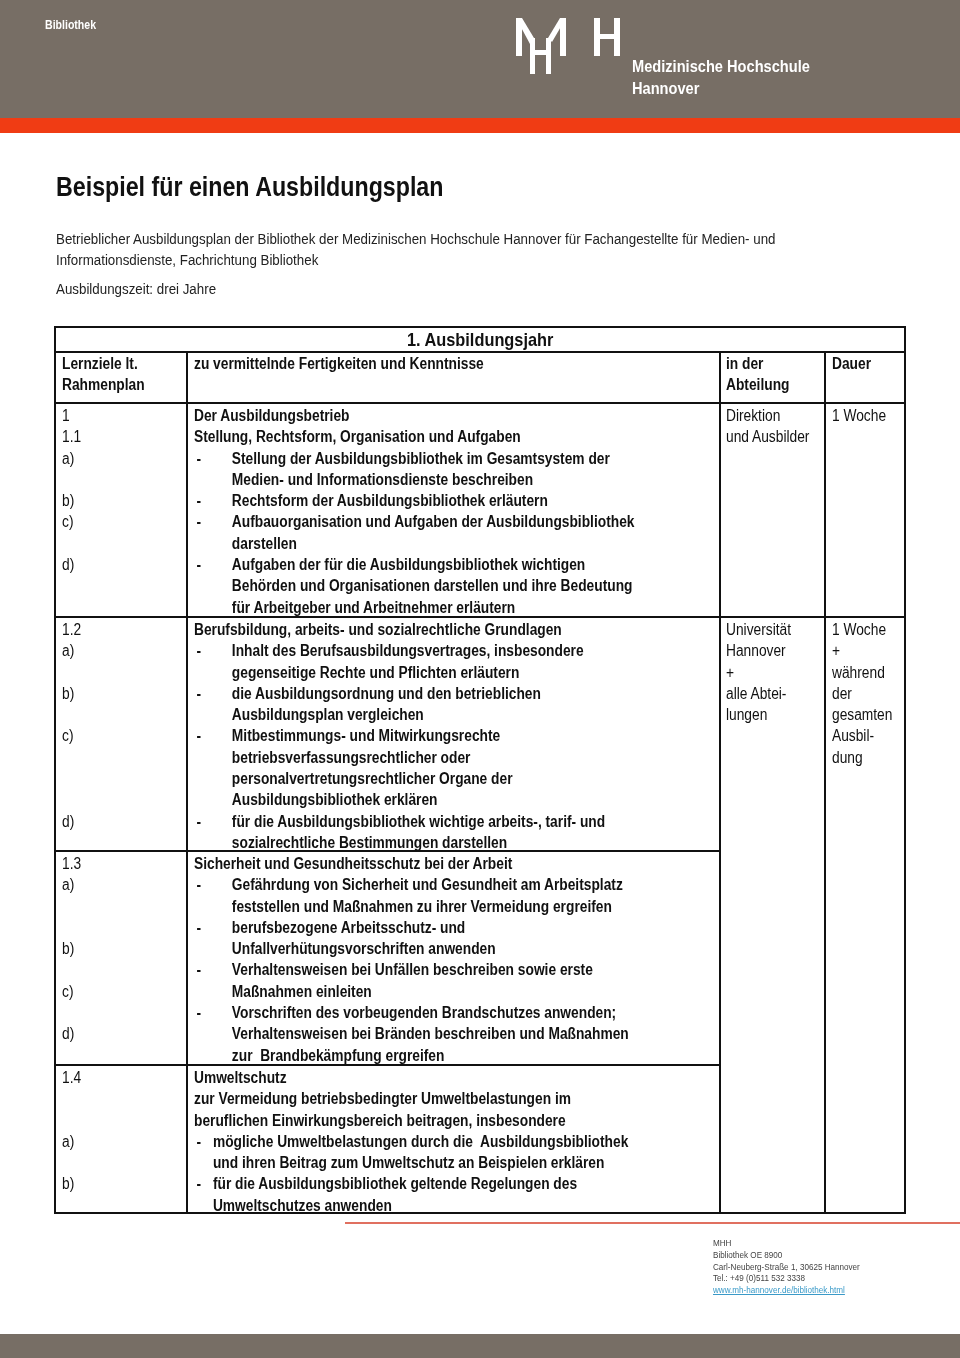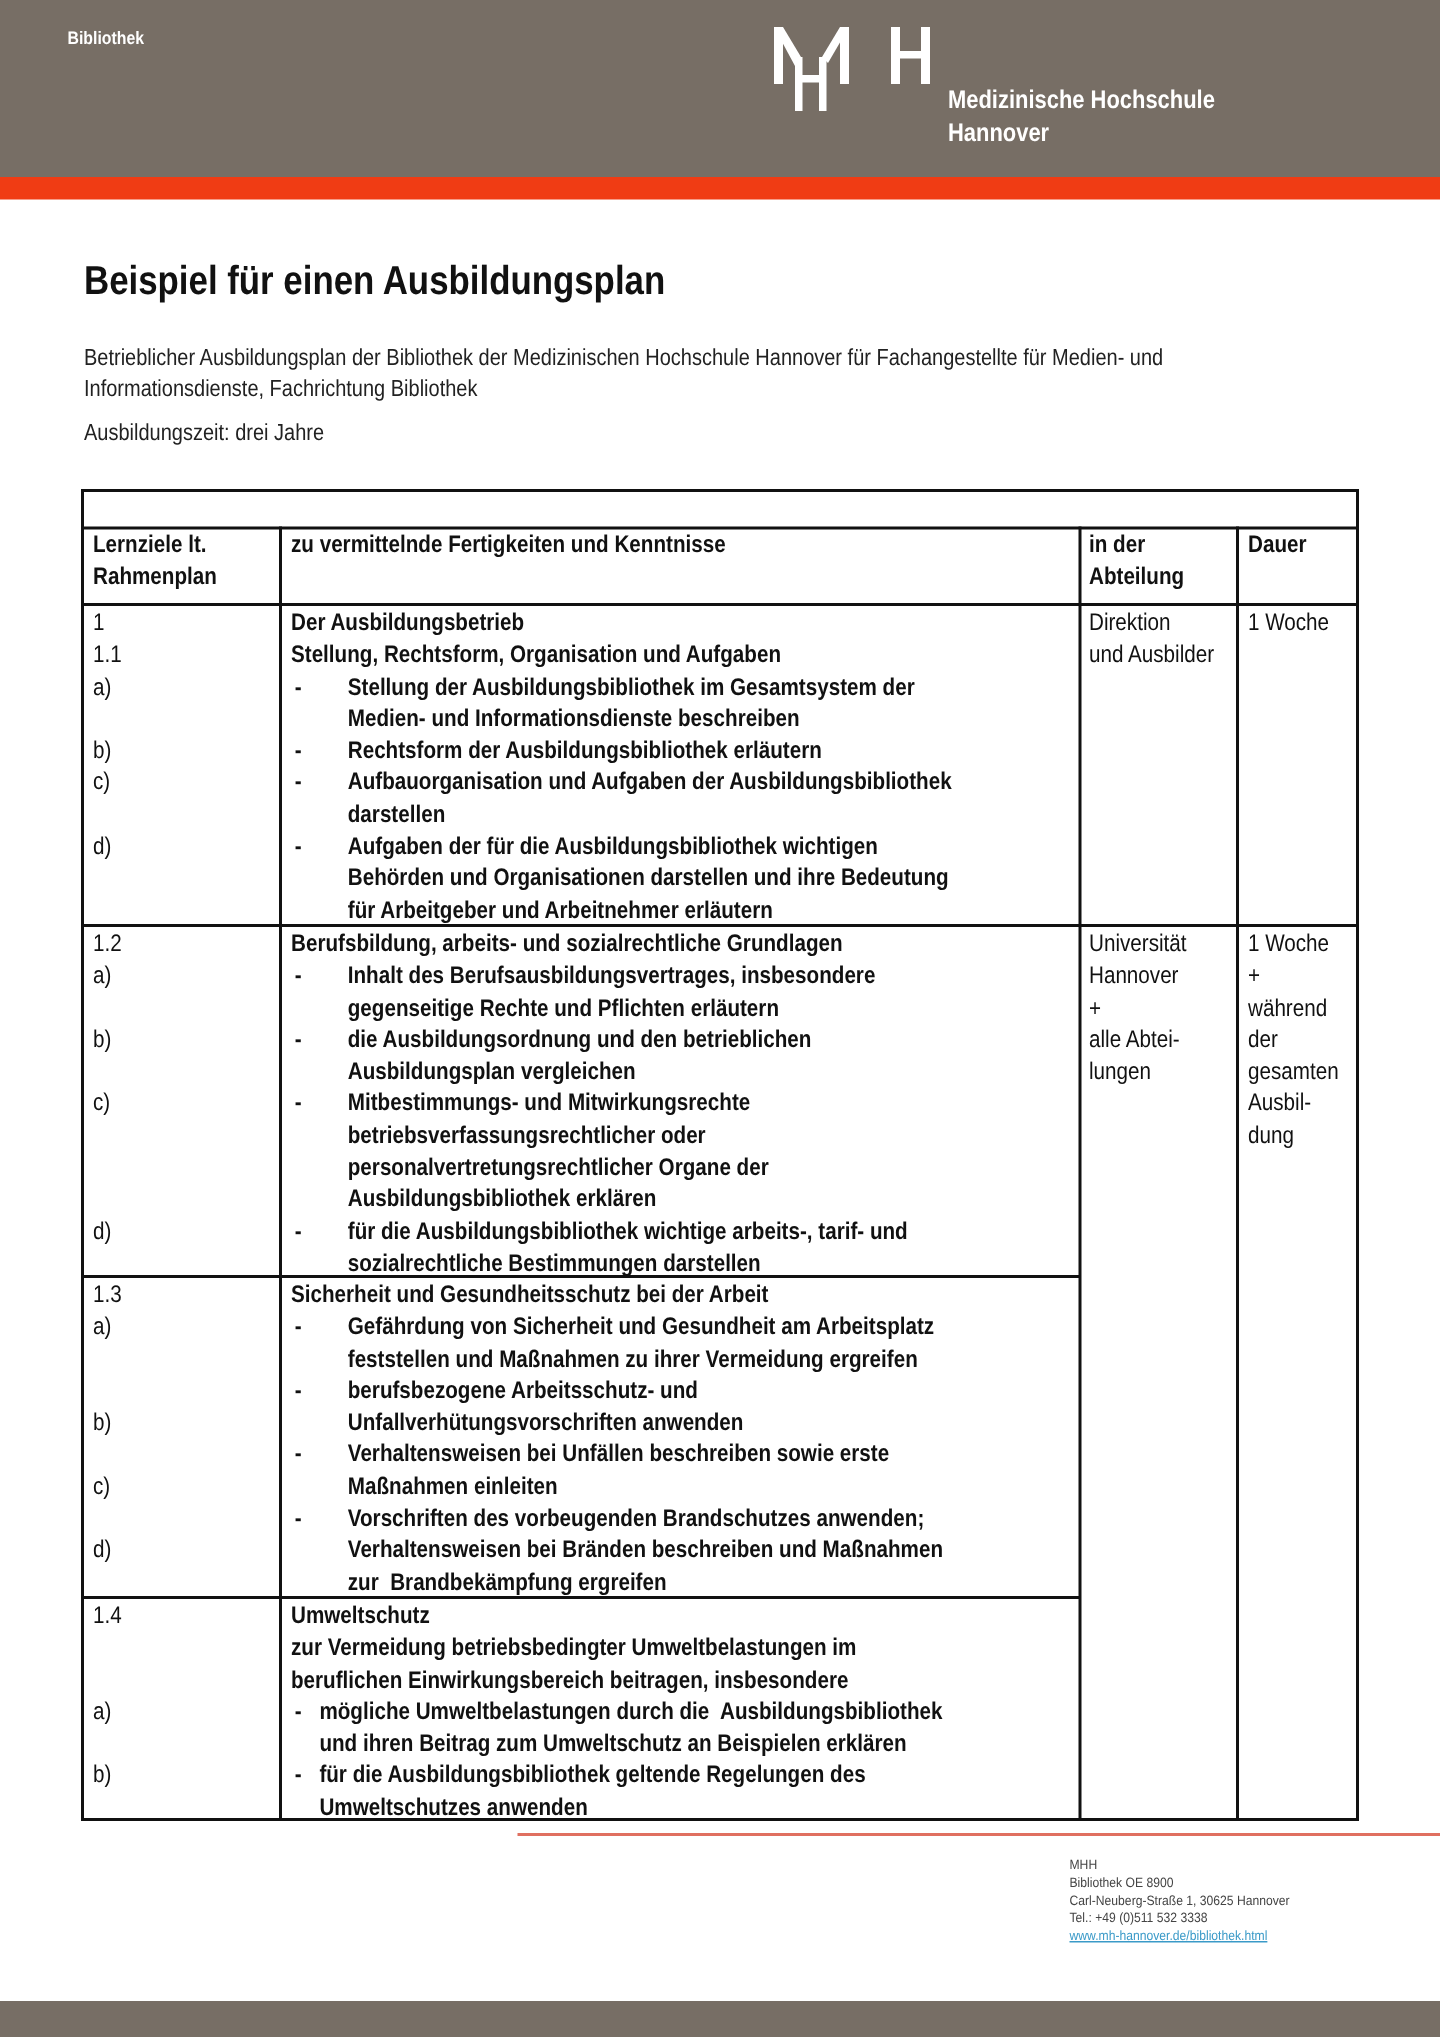--- a/index.html
+++ b/index.html
@@ -51,20 +51,21 @@
 <div class="orangebar"></div>
 
 <div class="page-title">Beispiel für einen Ausbildungsplan</div>
 <div class="intro">
   <div>Betrieblicher Ausbildungsplan der Bibliothek der Medizinischen Hochschule Hannover für Fachangestellte für Medien- und</div>
   <div>Informationsdienste, Fachrichtung Bibliothek</div>
 </div>
 <div class="duration">Ausbildungszeit: drei Jahre</div>
 
 <div class="tbl">
+  <div class="year-title"><span>1. Ausbildungsjahr</span></div>
 
   <div class="line" style="left:0;top:23px;width:848px;height:2px;"></div>
   <div class="line" style="left:0;top:74px;width:848px;height:2px;"></div>
   <div class="line" style="left:130px;top:23px;width:2px;height:861px;"></div>
   <div class="line" style="left:663px;top:23px;width:2px;height:861px;"></div>
   <div class="line" style="left:768px;top:23px;width:2px;height:861px;"></div>
   <div class="line" style="left:0;top:288px;width:848px;height:2px;"></div>
   <div class="line" style="left:0;top:522px;width:664px;height:2px;"></div>
   <div class="line" style="left:0;top:736px;width:664px;height:2px;"></div>
 

